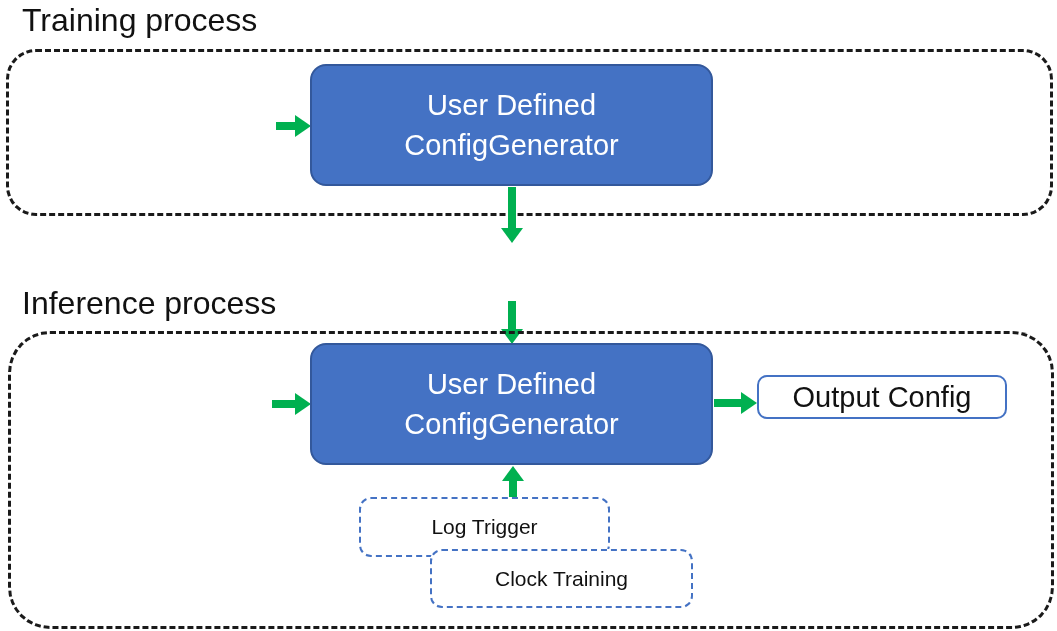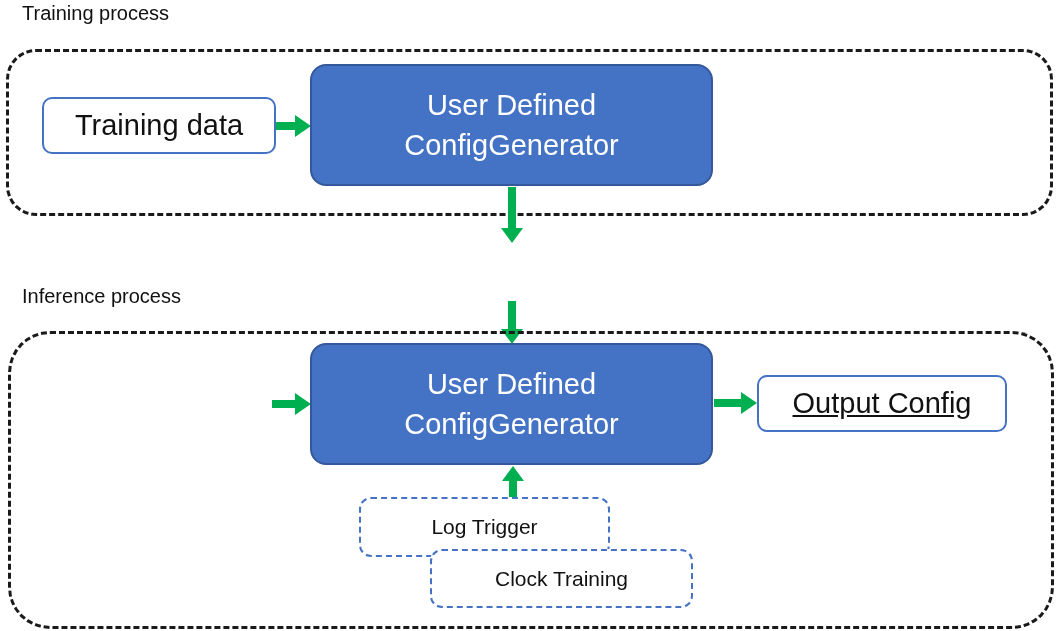--- a/index.html
+++ b/index.html
@@ -6,21 +6,21 @@
   .canvas {
     position: relative;
     width: 1057px;
     height: 631px;
     background: #ffffff;
     font-family: "Liberation Sans", sans-serif;
     overflow: hidden;
   }
   .section-label {
     position: absolute;
-    font-size: 20px;
+    font-size: 32px;
     color: var(--text-dark, #161616);
     white-space: nowrap;
     letter-spacing: 0px;
   }
   .dashed-container {
     position: absolute;
     border: 3px dashed var(--container-border, #1a1a1a);
     background: transparent;
   }
   .c1 { left: 6px; top: 49px; width: 1041px; height: 161px; border-radius: 30px; }
@@ -96,21 +96,20 @@
 </style>
 </head>
 <body>
 
 <div class="canvas">
 
   <div class="section-label" style="left:22px; top:2px;">Training process</div>
 
   <div class="dashed-container c1"></div>
 
-  <div class="wbox" style="left:42px; top:97px; width:234px; height:57px;">Training data</div>
 
   <div class="arrow right" style="left:276px; top:115px; width:35px; height:22px;">
     <div class="shaft"></div>
     <div class="head"></div>
   </div>
 
   <div class="bluebox" style="left:310px; top:64px; width:403px; height:122px;">
     <div>User Defined</div>
     <div>ConfigGenerator</div>
   </div>
@@ -139,21 +138,21 @@
   <div class="bluebox" style="left:310px; top:343px; width:403px; height:122px;">
     <div>User Defined</div>
     <div>ConfigGenerator</div>
   </div>
 
   <div class="arrow right" style="left:714px; top:392px; width:43px; height:22px;">
     <div class="shaft"></div>
     <div class="head"></div>
   </div>
 
-  <div class="wbox" style="left:757px; top:375px; width:250px; height:57px;text-decoration:underline;">Output Config</div>
+  <div class="wbox" style="left:757px; top:375px; width:250px; height:44px;">Output Config</div>
 
   <div class="arrow up" style="left:502px; top:466px; width:22px; height:32px;">
     <div class="shaft"></div>
     <div class="head"></div>
   </div>
 
   <div class="tbox" style="left:359px; top:497px; width:251px; height:60px; z-index:1;">Log Trigger</div>
 
   <div class="tbox" style="left:430px; top:549px; width:263px; height:59px; z-index:2;">Clock Training</div>
 

